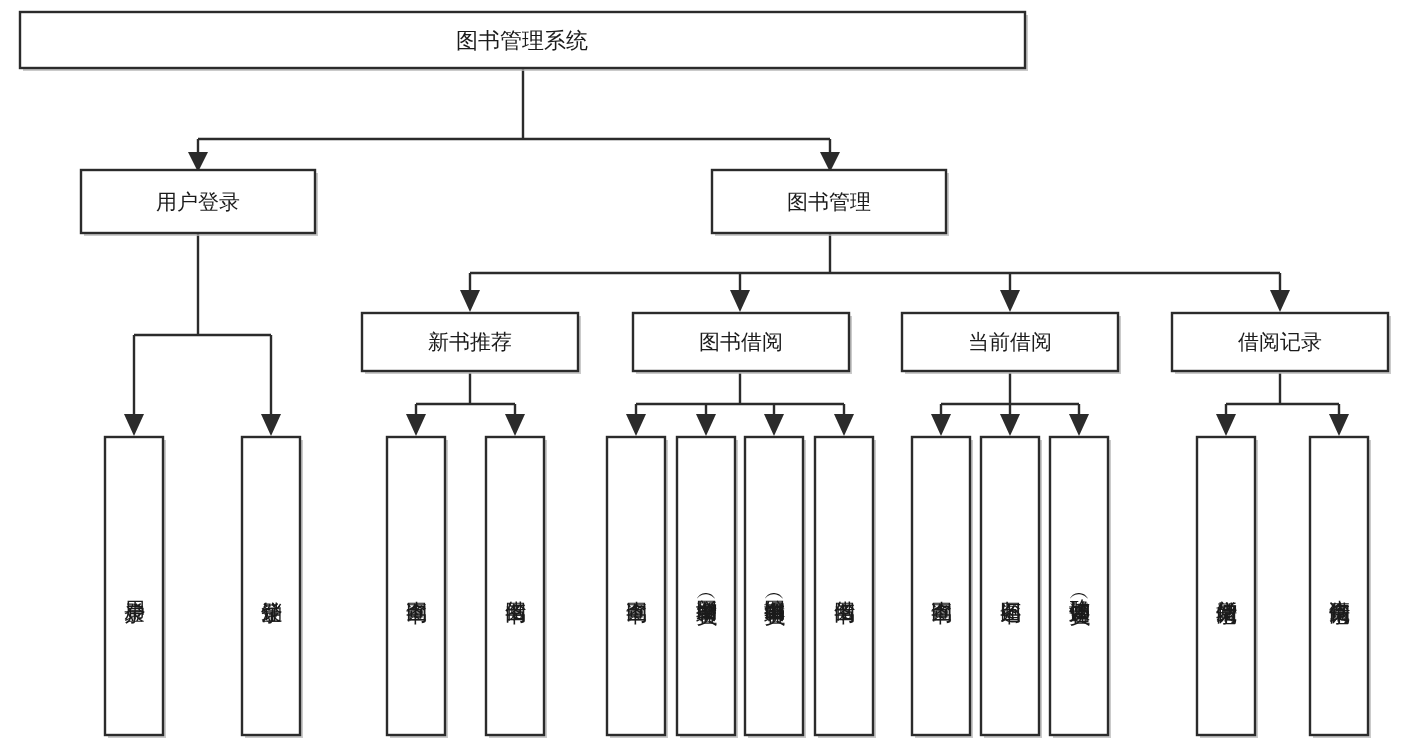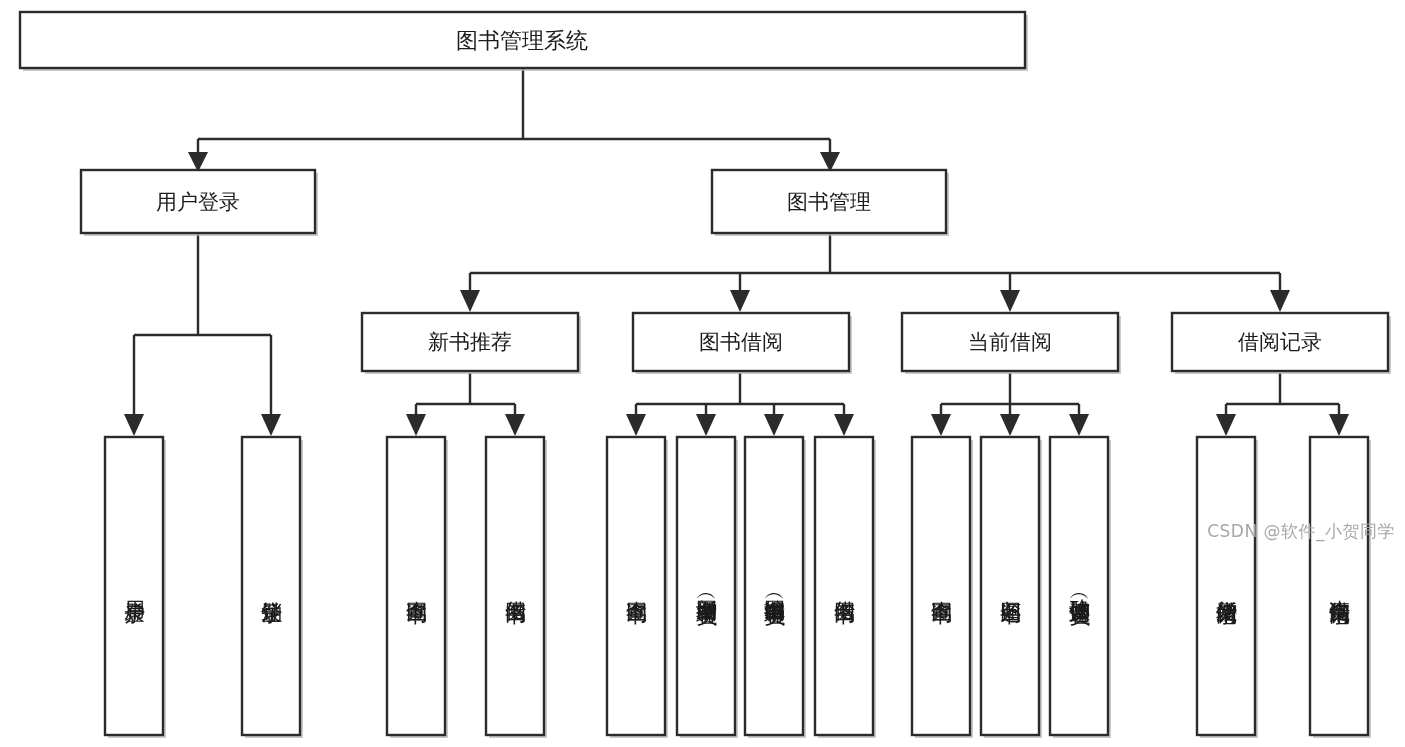--- a/index.html
+++ b/index.html
@@ -225,14 +225,13 @@
   <div class="vlabel" style="left:607px; top:437px; width:58px; height:298px;">查询图书</div>
   <div class="vlabel" style="left:677px; top:437px; width:58px; height:298px;">新增图书（管理员）</div>
   <div class="vlabel" style="left:745px; top:437px; width:58px; height:298px;">编辑图书（管理员）</div>
   <div class="vlabel" style="left:815px; top:437px; width:58px; height:298px;">借阅图书</div>
   <div class="vlabel" style="left:912px; top:437px; width:58px; height:298px;">查询图书</div>
   <div class="vlabel" style="left:981px; top:437px; width:58px; height:298px;">归还图书</div>
   <div class="vlabel" style="left:1050px; top:437px; width:58px; height:298px;">确认归还（管理员）</div>
   <div class="vlabel" style="left:1197px; top:437px; width:58px; height:298px;">新增借阅记录</div>
   <div class="vlabel" style="left:1310px; top:437px; width:58px; height:298px;">查询借阅记录</div>
 
-  <div class="watermark">CSDN @软件_小贺同学</div>
 </div>
 
 </body></html>

